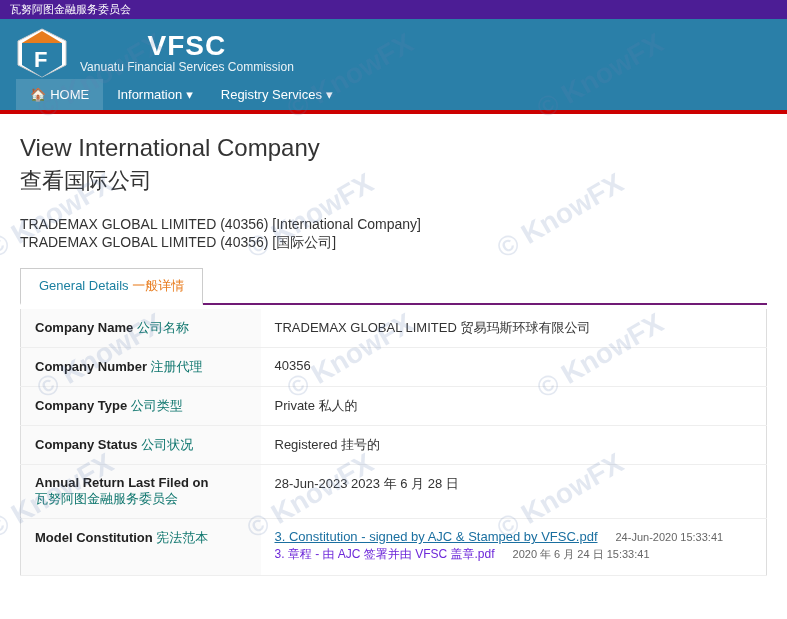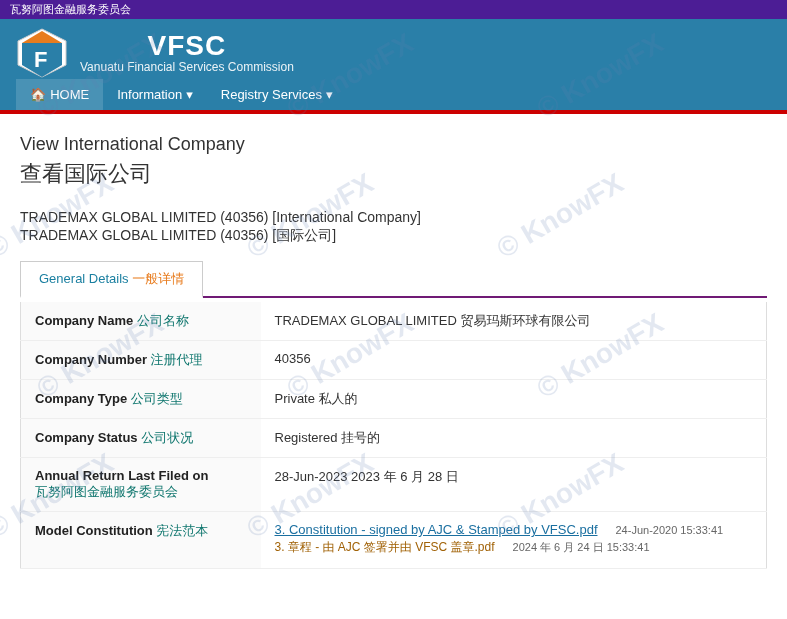--- a/index.html
+++ b/index.html
@@ -100,21 +100,21 @@
       transform: rotate(-30deg);
       user-select: none;
       font-family: Arial, sans-serif;
     }
 
     
     .main-content {
       padding: 20px 20px;
     }
     .page-title-en {
-      font-size: 18px;
+      font-size: 24px;
       color: #333;
       font-weight: normal;
       margin-bottom: 4px;
     }
     .page-title-zh {
       font-size: 22px;
       color: #333;
       font-weight: normal;
       margin-bottom: 20px;
     }
@@ -200,21 +200,21 @@
       margin-left: 6px;
     }
     .file-row {
       display: flex;
       align-items: baseline;
       gap: 12px;
       margin-bottom: 2px;
     }
     .zh-value {
       font-size: 12px;
-      color: #a16207;
+      color: #6d28d9;
       text-align: center;
     }
   </style>
 </head>
 <body>
 
 <div class="top-bar">
   <span>瓦努阿图金融服务委员会</span>
 </div>
 
@@ -322,21 +322,21 @@
       <td>
         <span>Model Constitution </span><span class="zh">宪法范本</span>
       </td>
       <td>
         <div class="file-row">
           <a class="value-link" href="#">3. Constitution - signed by AJC &amp; Stamped by VFSC.pdf</a>
           <span class="file-timestamp">24-Jun-2020 15:33:41</span>
         </div>
         <div class="file-row">
           <span class="zh-value">3. 章程 - 由 AJC 签署并由 VFSC 盖章.pdf</span>
-          <span class="file-timestamp">2024 年 6 月 24 日 15:33:41</span>
+          <span class="file-timestamp">2020 年 6 月 24 日 15:33:41</span>
         </div>
       </td>
     </tr>
   </tbody>
     </table>
 </div>
 
 <div class="watermark-overlay" id="watermark-overlay">
     <span class="watermark-text" style="top: 60px; left: 30px;">© KnowFX</span>
     <span class="watermark-text" style="top: 60px; left: 280px;">© KnowFX</span>

